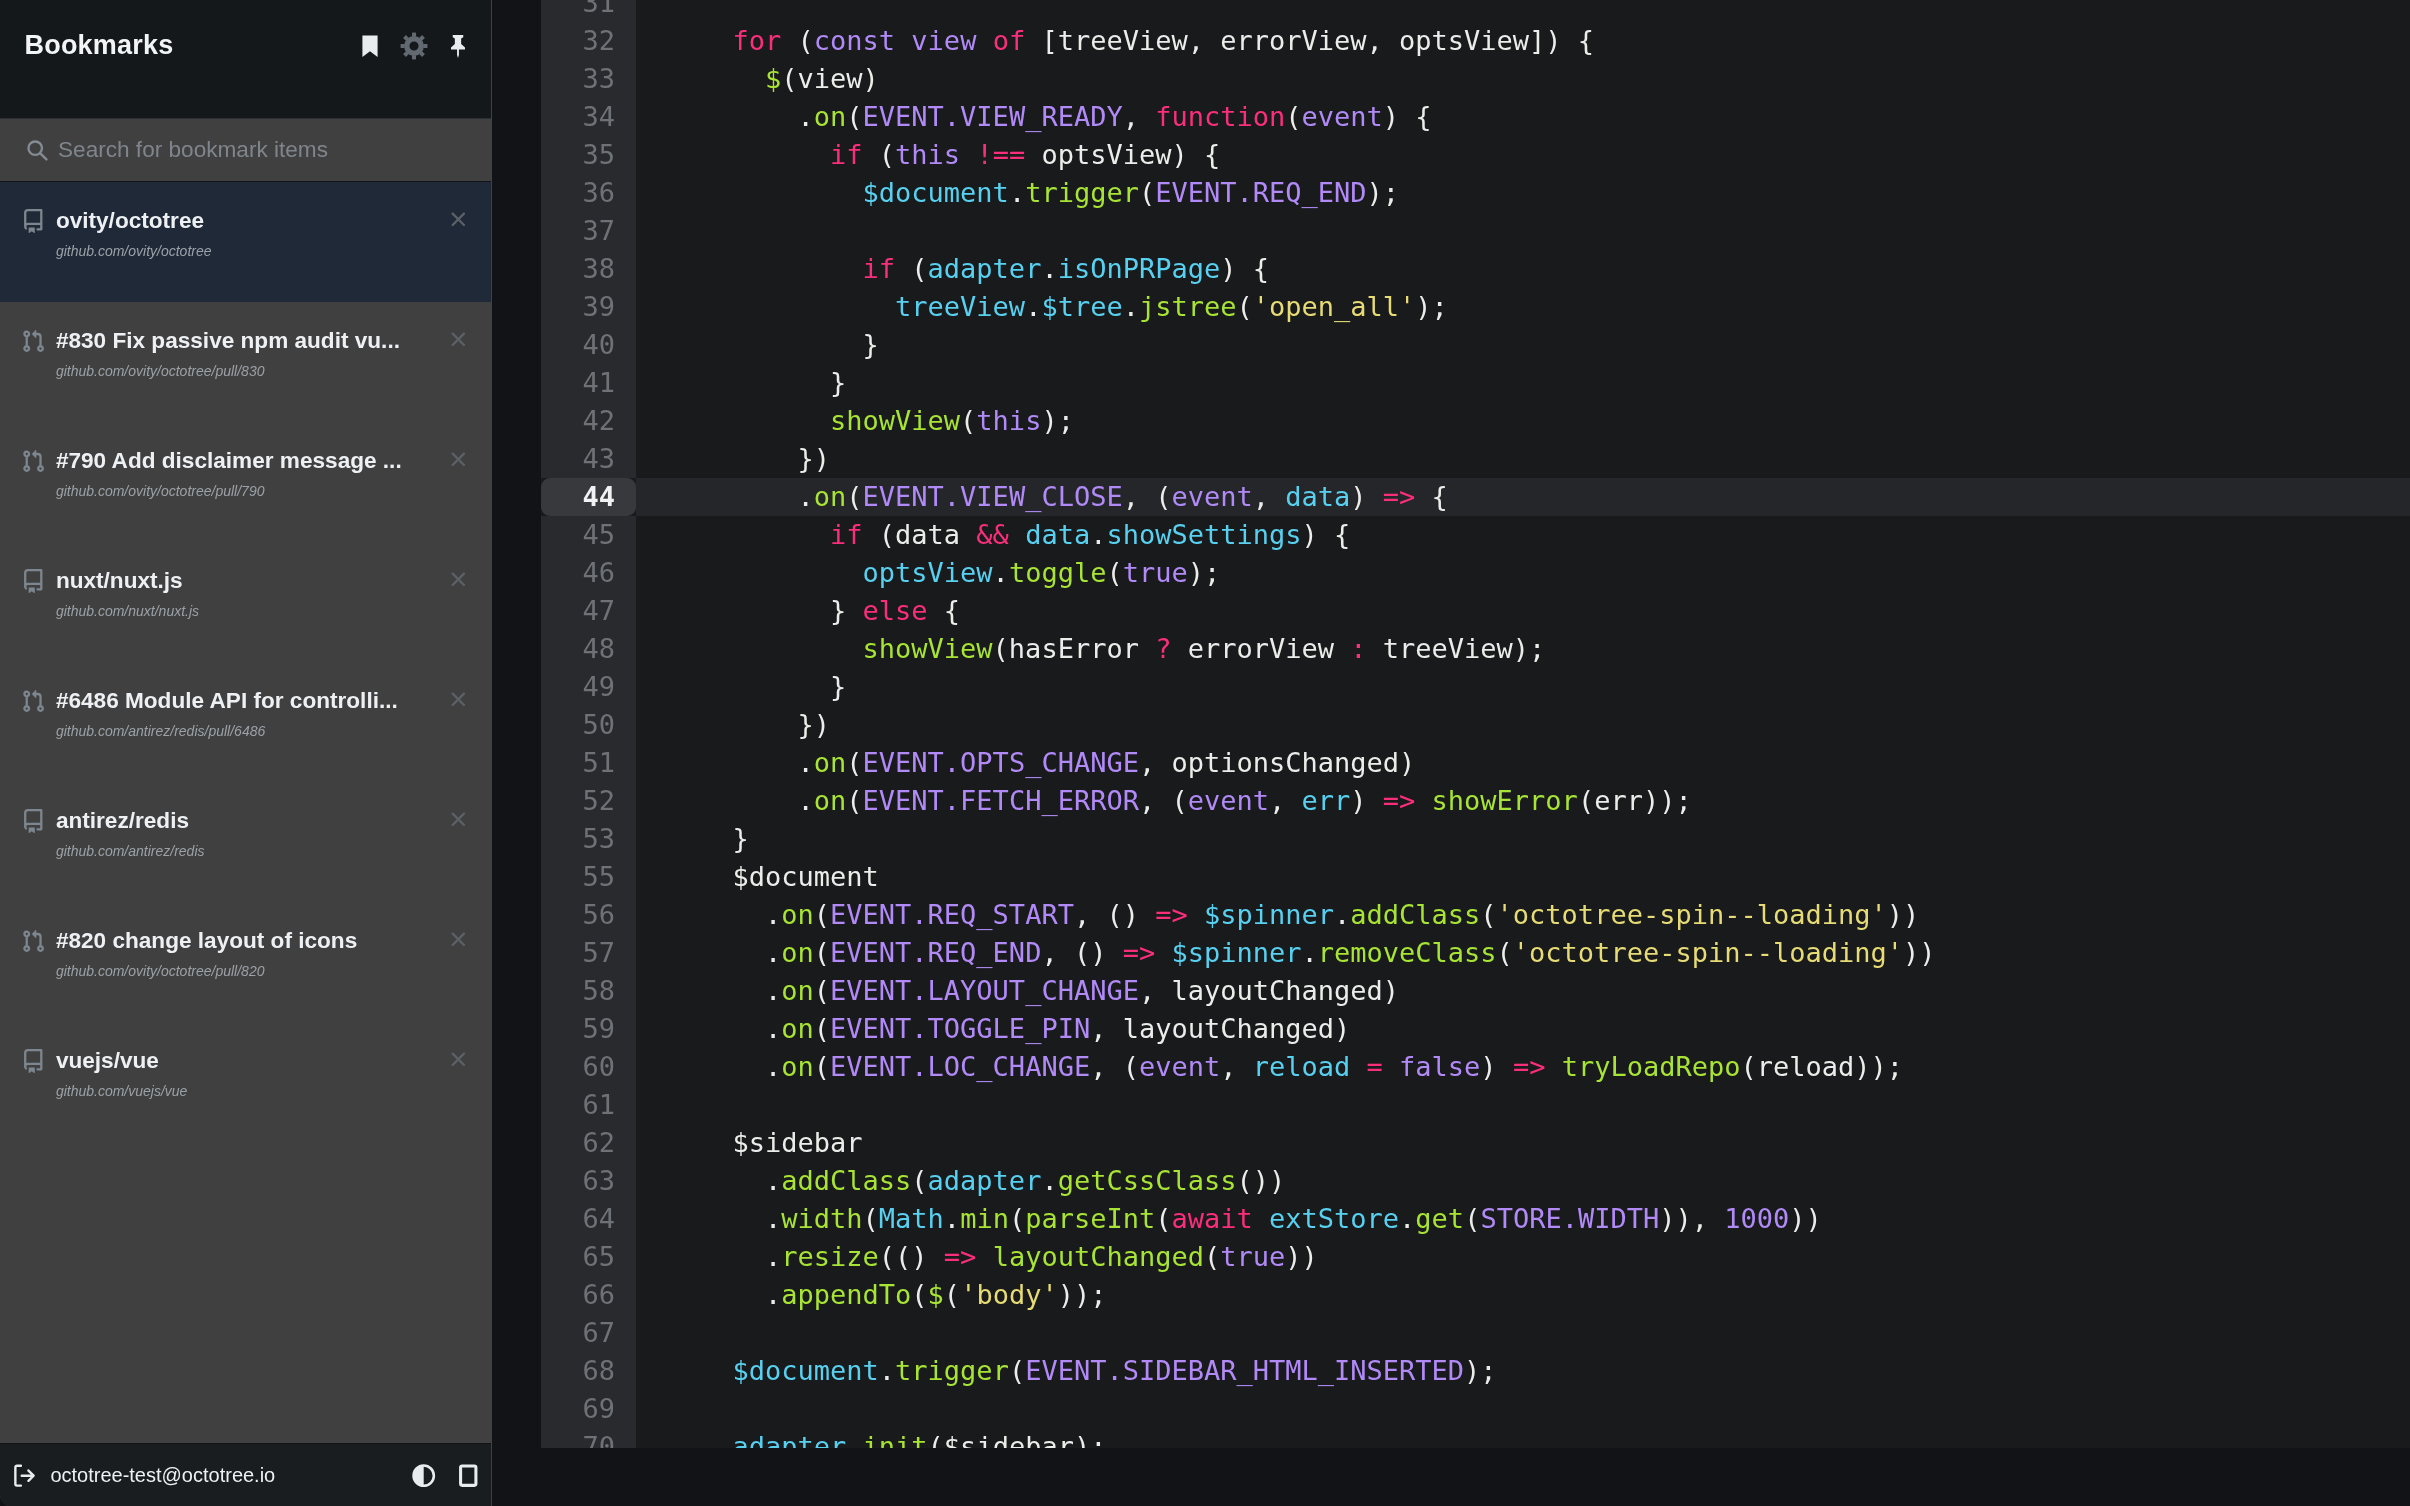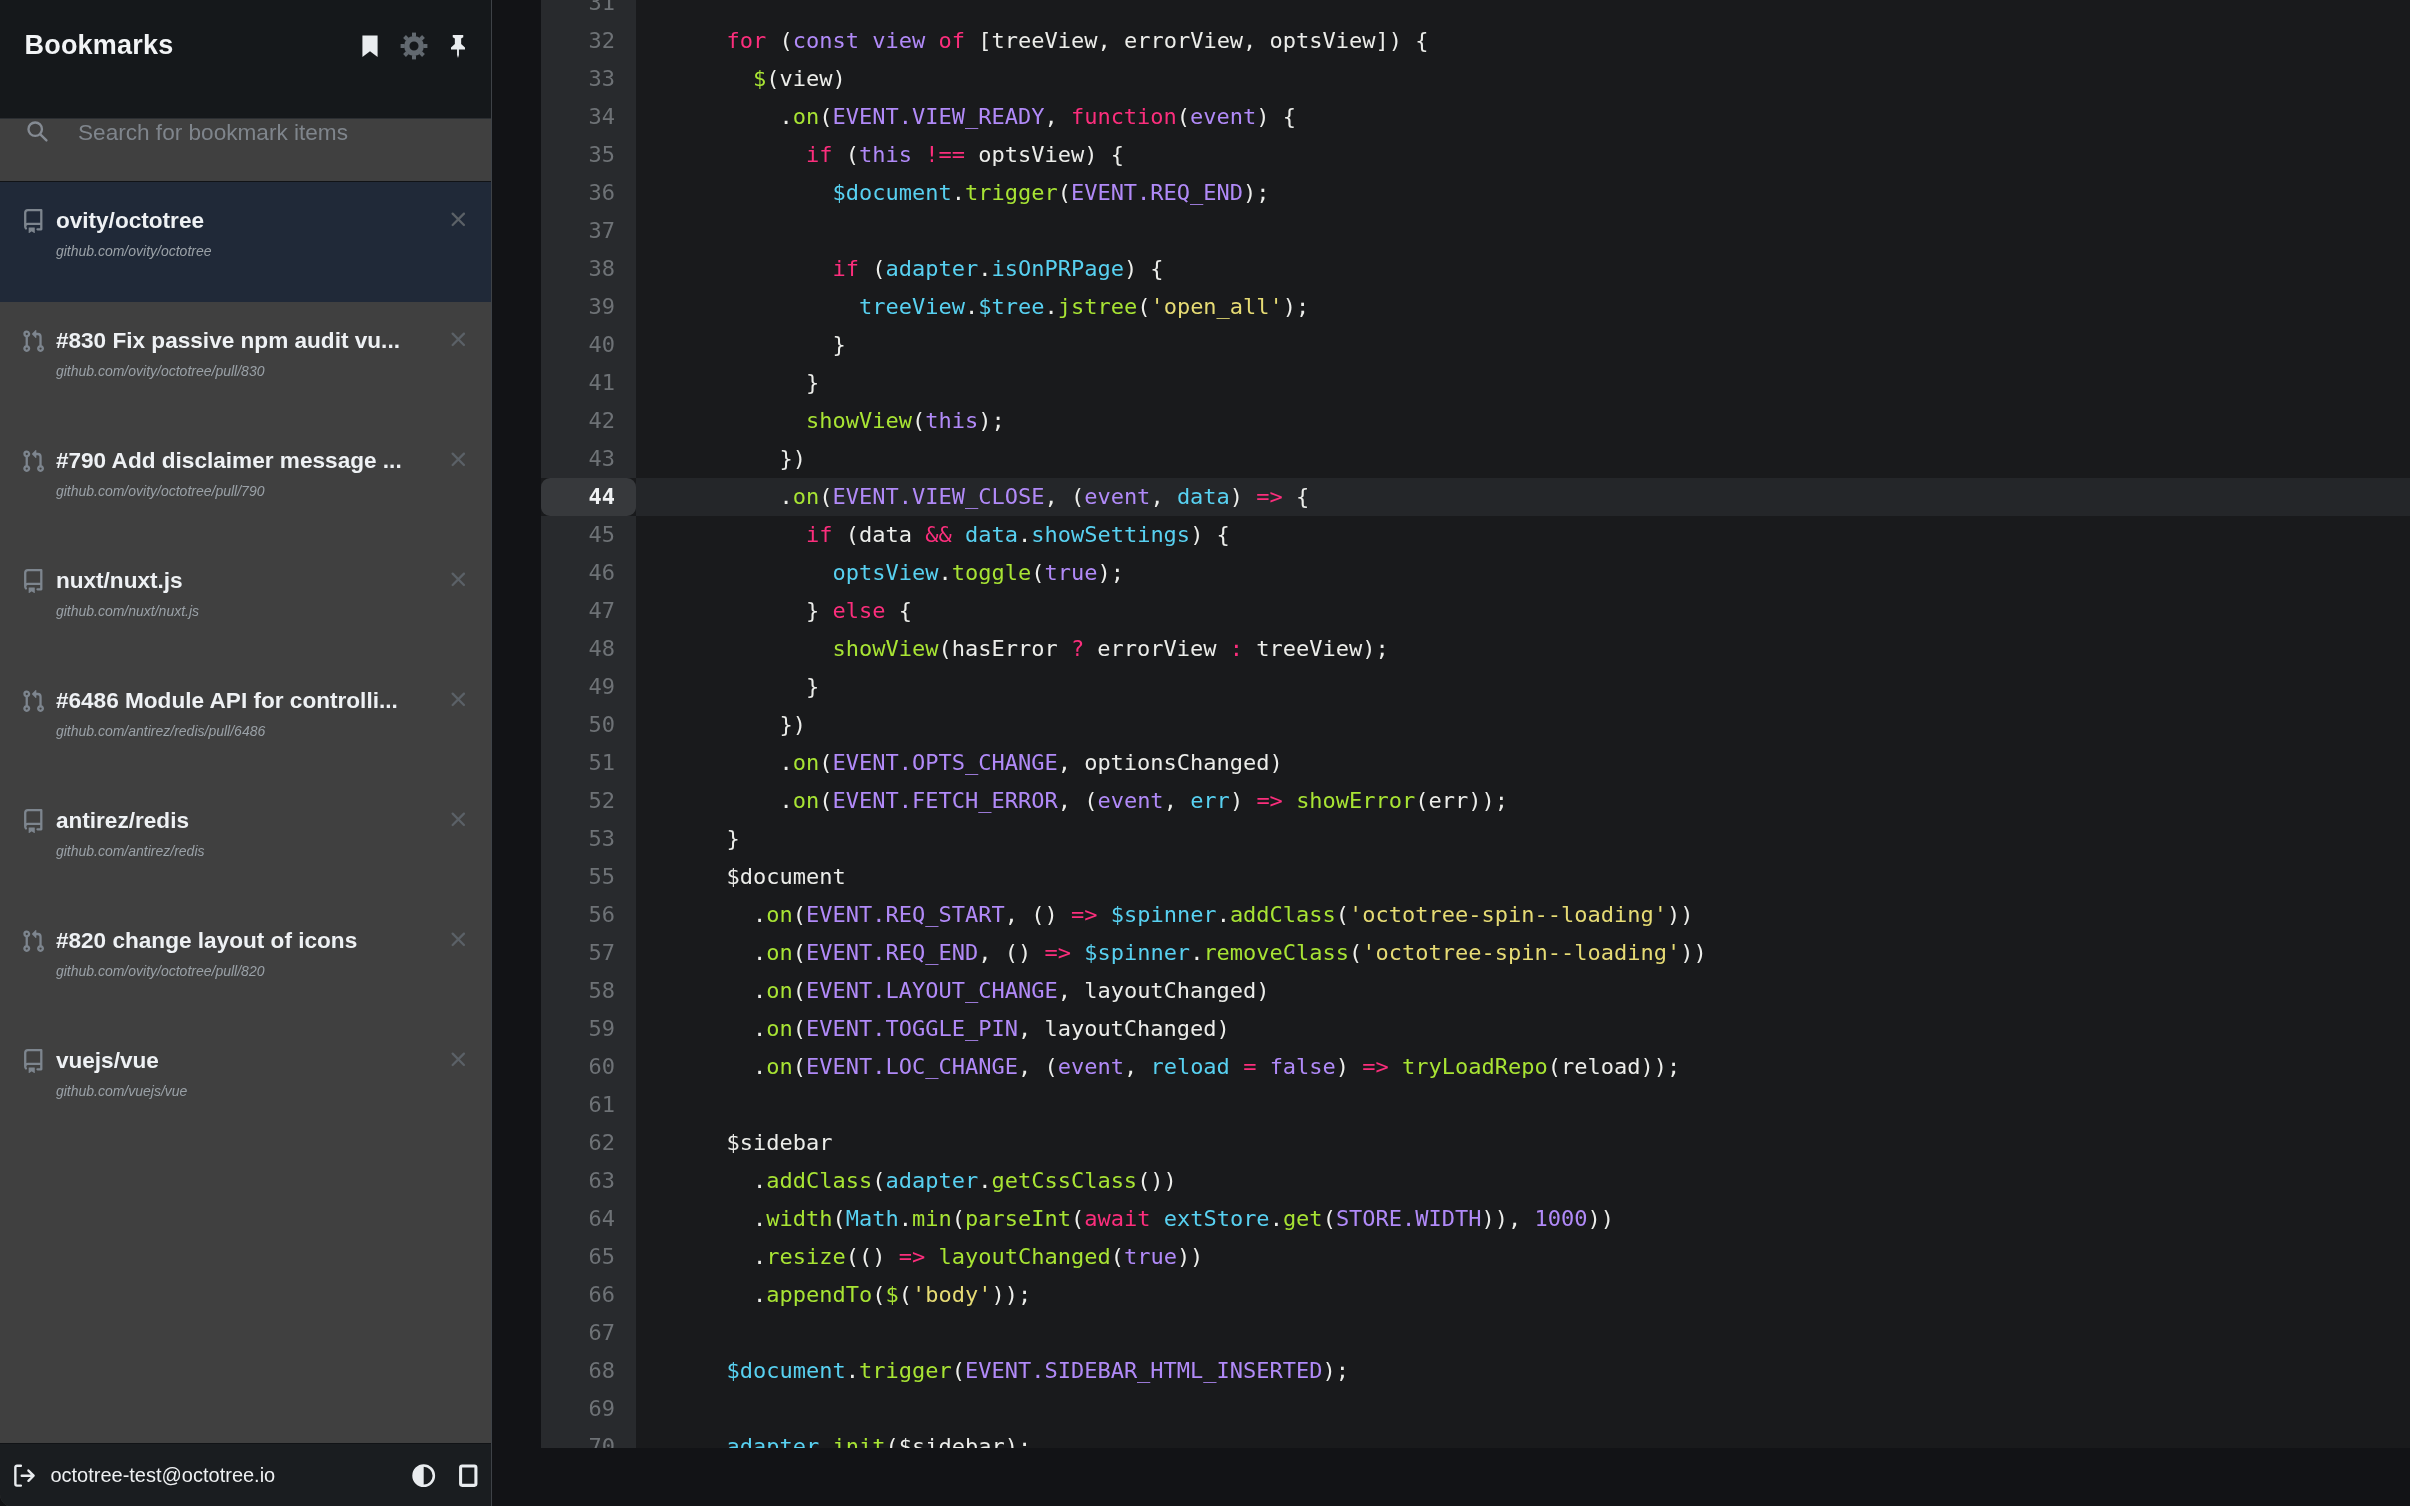--- a/index.html
+++ b/index.html
@@ -25,21 +25,21 @@
     border-bottom:0.9px solid #2b2e32;box-sizing:border-box;
     display:flex;align-items:flex-start;justify-content:space-between;
     padding:30px 19px 0 24.5px;
   }
   .sb-title{font-size:27px;font-weight:600;color:#f2f4f6;letter-spacing:0.2px;}
   .sb-header-icons{display:flex;align-items:center;gap:16px;margin-top:1.9px;}
   .hicon{width:28px;height:28px;display:block;}
   .sb-search{
     height:63px;min-height:63px;
     border-bottom:0.9px solid #111316;box-sizing:border-box;
-    display:flex;align-items:flex-start;gap:27px;padding:0 24.5px;
+    display:flex;align-items:center;gap:7px;padding:0 24.5px;
   }
   .sb-search svg{width:24.5px;height:24.5px;}
   .sb-search input{
     background:transparent;border:none;outline:none;
     font-family:"Liberation Sans",sans-serif;
     font-size:22.6px;color:#dfe3e7;flex:1;
   }
   .sb-search input::placeholder{color:#7f858c;}
   .bookmark-list{list-style:none;margin:0;padding:0;flex:1;}
   .bm-item{
@@ -67,21 +67,21 @@
     display:flex;align-items:center;gap:14px;padding:0 11px;
   }
   .sb-footer .account{font-size:20px;color:#eef0f2;}
   .sb-footer .right{margin-left:auto;display:flex;align-items:center;gap:19px;}
   .ficon{display:block;}
   
   .gap{width:49px;min-width:49px;height:1507px;background:#121316;}
   
   .editor{
     flex:1;height:1448px;background:#191a1c;overflow:hidden;position:relative;
-    font-family:"DejaVu Sans Mono",monospace;font-size:22px;
+    font-family:"DejaVu Sans Mono",monospace;font-size:27px;
   }
   .code-lines{margin-top:-16px;}
   .row{display:flex;height:38px;line-height:38px;}
   .ln{
     width:95px;min-width:95px;box-sizing:border-box;
     background:var(--gutter,#282a2d);
     text-align:right;padding-right:21px;
     color:var(--lnum,#6e7276);
   }
   .code{flex:1;padding-left:64px;white-space:pre;color:var(--tok-w,#ecedea);overflow:hidden;}

